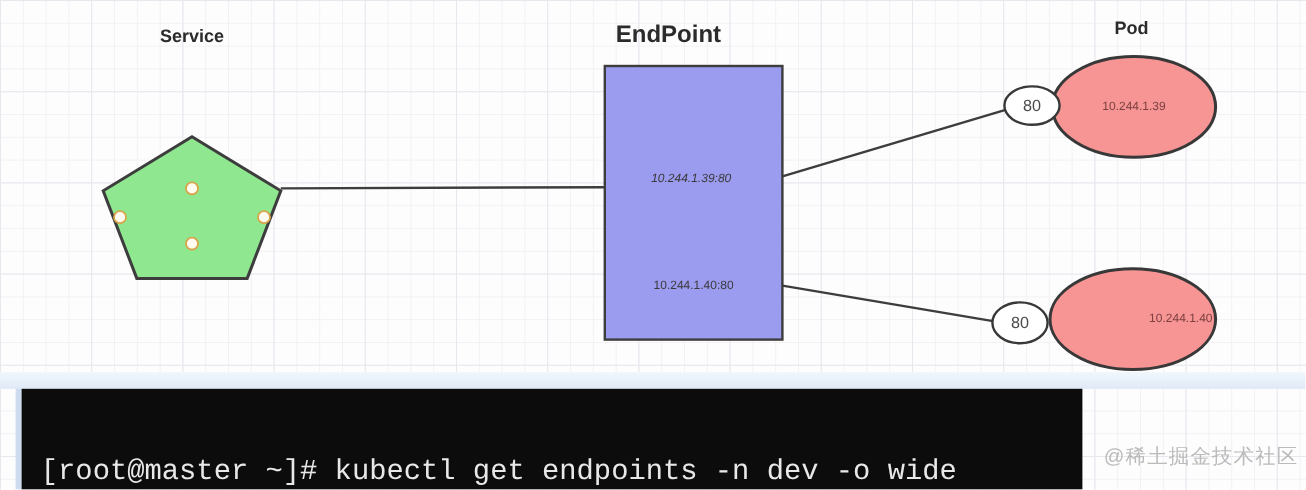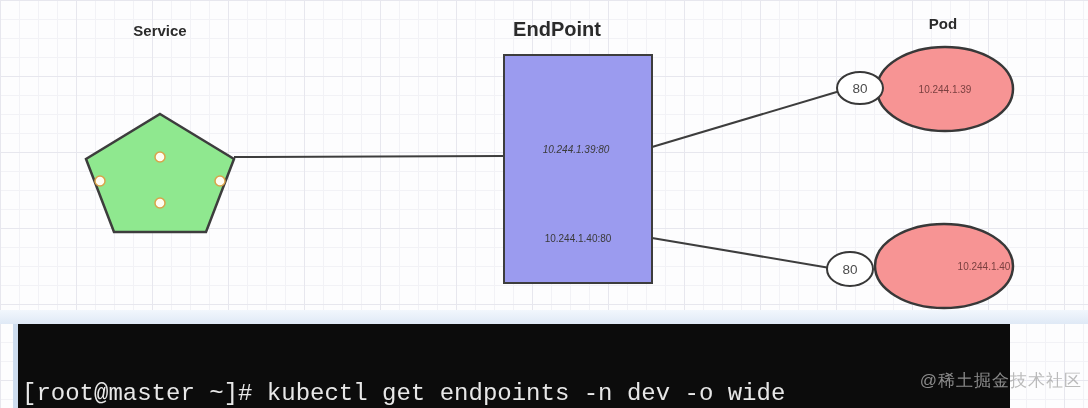--- a/index.html
+++ b/index.html
@@ -28,23 +28,23 @@
   .pod-ip{color:#7b4040;}
   .pod-ip-1{left:945px;top:89px;}
   .pod-ip-2{left:984px;top:266px;}
   .port-badge{font-size:13.5px;color:#4c4c4c;}
   .port-1{left:860px;top:88px;}
   .port-2{left:850px;top:269px;}
   .blue-band{position:absolute;left:0;top:310px;width:1088px;height:14px;
     background:linear-gradient(#f2f7fd,#dfe9f6);z-index:3;}
   .blue-edge{position:absolute;left:13px;top:324px;width:5px;height:84px;background:#cddcee;z-index:3;}
   .terminal{
-    position:absolute;left:18px;top:324px;width:992px;height:84px;z-index:4;
+    position:absolute;left:18px;top:324px;width:884px;height:84px;z-index:4;
     font-family:"Liberation Mono",monospace;font-size:24px;line-height:28px;
-    white-space:pre;box-sizing:border-box;padding-left:4px;overflow:hidden;
+    white-space:pre;box-sizing:border-box;padding-left:16px;overflow:hidden;
   }
   .tline{height:28px;}
   .watermark{position:absolute;right:6px;top:369px;z-index:5;font-size:17px;
     color:rgba(170,170,170,0.8);letter-spacing:1px;white-space:nowrap;}
 </style>
 </head>
 <body>
 
 <div class="canvas">
 

